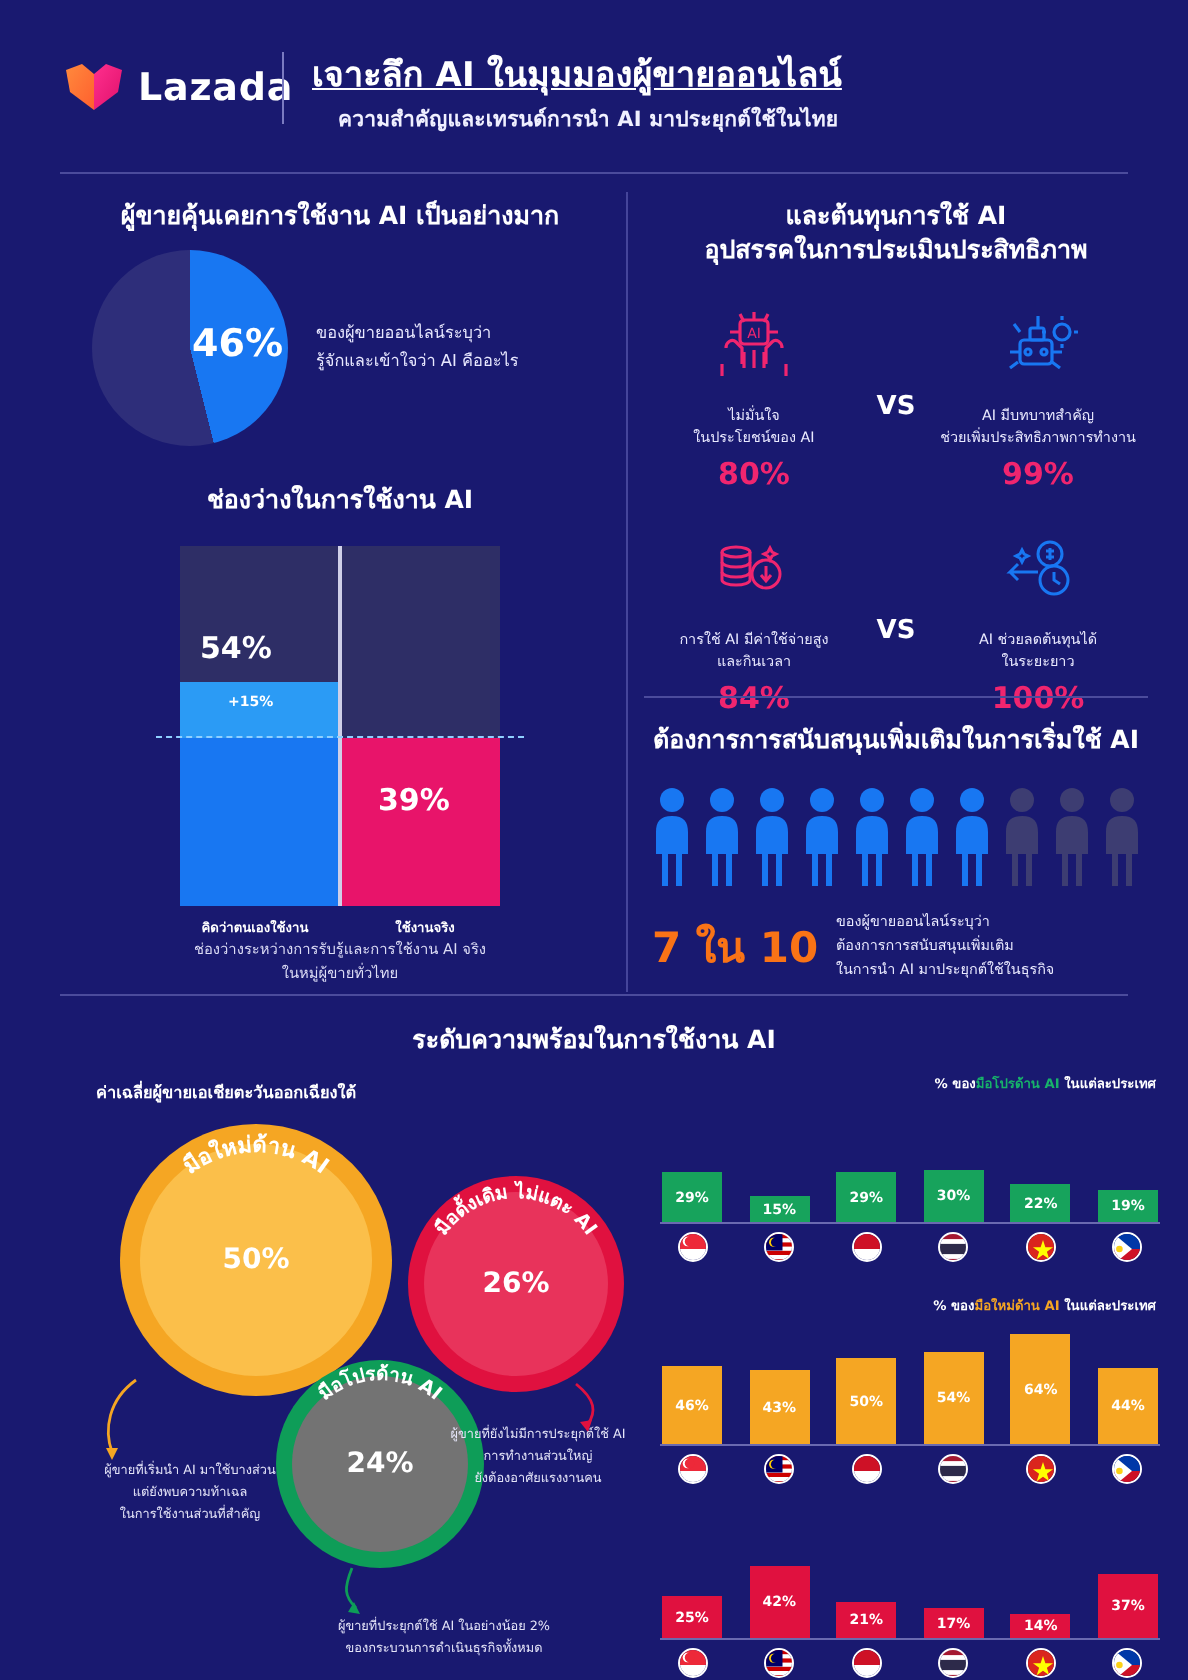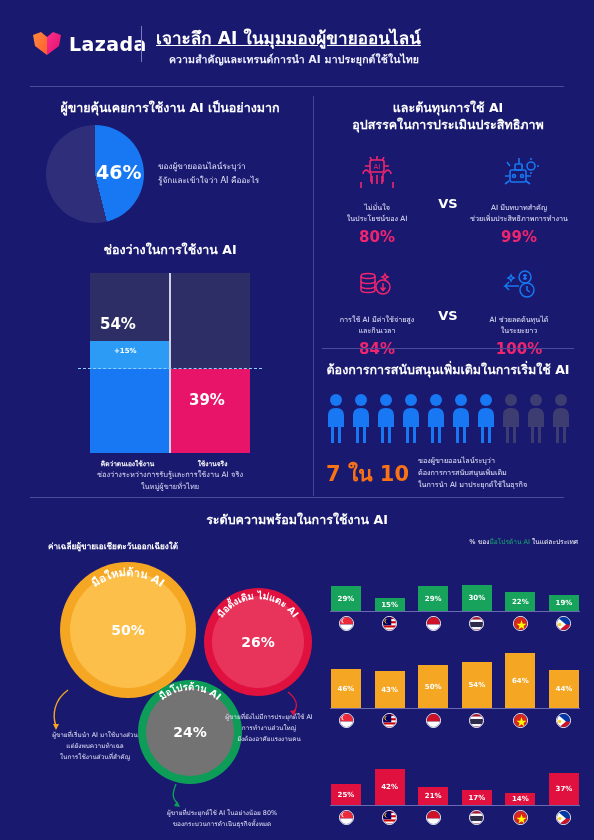--- a/index.html
+++ b/index.html
@@ -95,21 +95,21 @@
   .bub-g .inner { width:88px; height:88px; background:#737373; }
   .arc-txt { position:absolute; pointer-events:none; }
   .cap { position:absolute; font-size:6.4px; line-height:1.7; color:#e4e4f8; }
   .cap-l { left:4px; top:190px; width:130px; text-align:center; }
   .cap-r { left:186px; top:172px; width:114px; text-align:center; }
   .cap-b { left:96px; top:268px; width:200px; text-align:center; }
 
   
   .bars-col { position:absolute; left:330px; top:536px; width:250px; }
   .bar-block { position:relative; }
-  .bar-head { font-size:6.6px; font-weight:normal; text-align:right; padding-right:2px; }
+  .bar-head { font-size:6.6px; font-weight:bold; text-align:right; padding-right:2px; }
   .bar-head .em-g { color:#17b26a; }
   .bar-head .em-o { color:#f5a623; }
   .bar-head .em-r { color:#f0256f; }
   .bar-area { display:flex; align-items:flex-end; justify-content:space-between;
               height:62px; margin-top:3px; border-bottom:1px solid #6a6ab0; }
   .bar-col { width:32px; display:flex; flex-direction:column; justify-content:flex-end; align-items:center; height:100%; }
   .bar { width:30px; display:flex; align-items:center; justify-content:center;
          font-size:7px; font-weight:bold; color:#fff; }
   .bar.g { background:#17a35c; }
   .bar.o { background:#f5a623; }
@@ -388,21 +388,21 @@
       <div>ผู้ขายที่เริ่มนำ AI มาใช้บางส่วน</div>
       <div>แต่ยังพบความท้าเฉล</div>
       <div>ในการใช้งานส่วนที่สำคัญ</div>
     </div>
     <div class="cap cap-r">
       <div>ผู้ขายที่ยังไม่มีการประยุกต์ใช้ AI</div>
       <div>การทำงานส่วนใหญ่</div>
       <div>ยังต้องอาศัยแรงงานคน</div>
     </div>
     <div class="cap cap-b">
-      <div>ผู้ขายที่ประยุกต์ใช้ AI ในอย่างน้อย 80%</div>
+      <div>ผู้ขายที่ประยุกต์ใช้ AI ในอย่างน้อย 2%</div>
       <div>ของกระบวนการดำเนินธุรกิจทั้งหมด</div>
     </div>
   </div>
 
   <div class="bars-col" id="bars-col">
       <div class="bar-block" style="margin-top: 0px;">
         <div class="bar-head"><span>% ของ</span><span class="em-g">มือโปรด้าน AI</span><span> ในแต่ละประเทศ</span></div>
         <div class="bar-area">
           <div class="bar-col">
             <div class="bar g" style="height: 25px;">
@@ -480,20 +480,21 @@
             <span class="flag"><svg width="15" height="15" viewBox="0 0 20 20">
                 <rect width="20" height="10" fill="#0038a8"></rect>
                 <rect y="10" width="20" height="10" fill="#ce1126"></rect>
                 <path d="M0 0L12 10L0 20z" fill="#fff"></path>
                 <circle cx="3.6" cy="10" r="2.2" fill="#fcd116"></circle>
               </svg></span>
           </div>
         </div>
       </div>
       <div class="bar-block" style="margin-top: 16px;">
+        <div class="bar-head"><span>% ของ</span><span class="em-o">มือใหม่ด้าน AI</span><span> ในแต่ละประเทศ</span></div>
         <div class="bar-area">
           <div class="bar-col">
             <div class="bar o" style="height: 39px;">
               <span>46%</span>
             </div>
           </div>
           <div class="bar-col">
             <div class="bar o" style="height: 37px;">
               <span>43%</span>
             </div>

